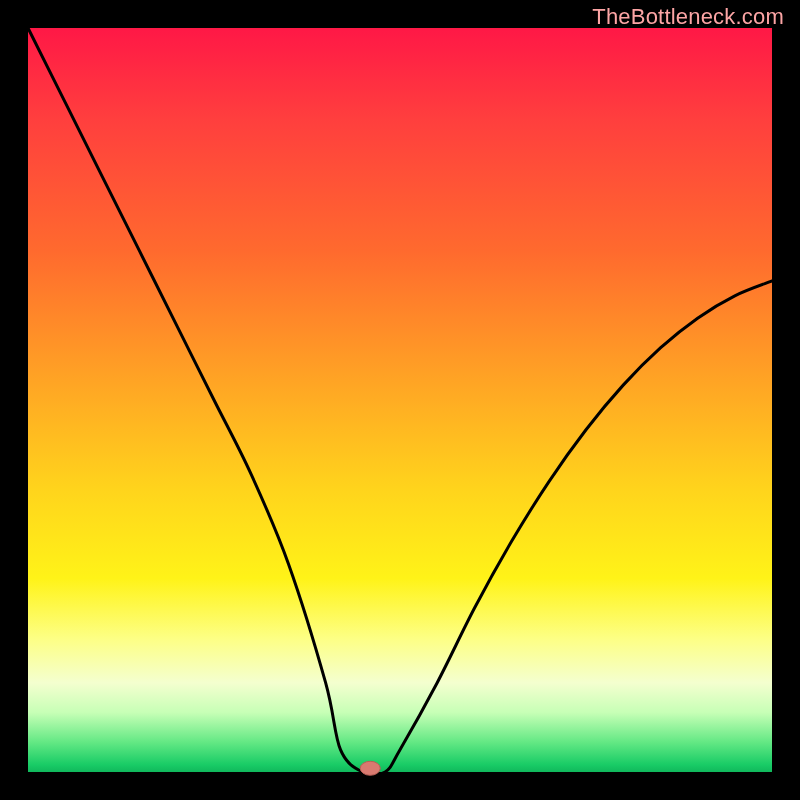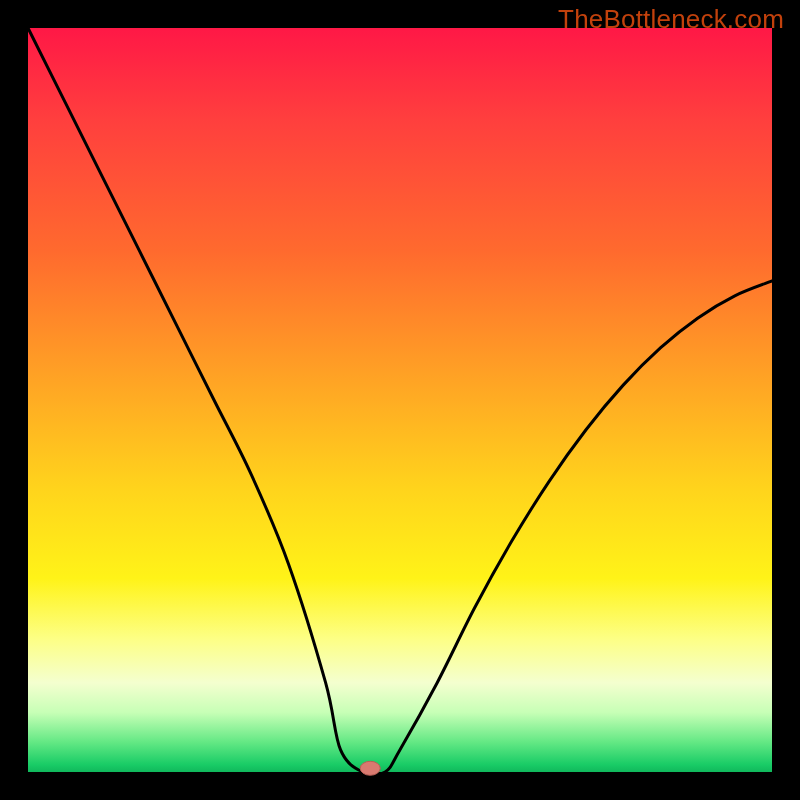--- a/index.html
+++ b/index.html
@@ -14,22 +14,22 @@
   .frame {
     position: relative;
     width: 800px;
     height: 800px;
     background: #000;
   }
   .watermark {
     position: absolute;
     top: 4px;
     right: 16px;
-    color: #c2410c;
-    font-size: 26px;
+    color: #fca5a5;
+    font-size: 22px;
     letter-spacing: 0.2px;
     user-select: none;
   }
   
   .plot {
     position: absolute;
     left: 28px;
     top: 28px;
     width: 744px;
     height: 744px;

